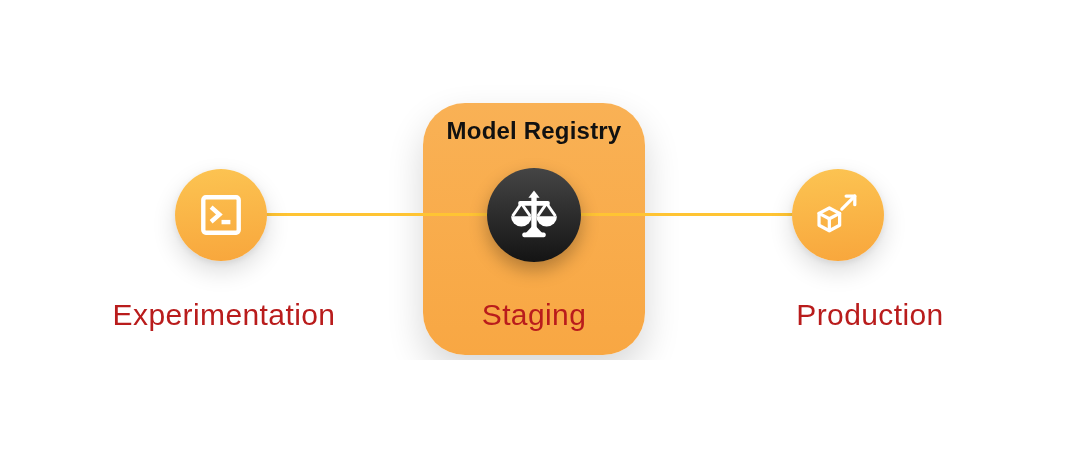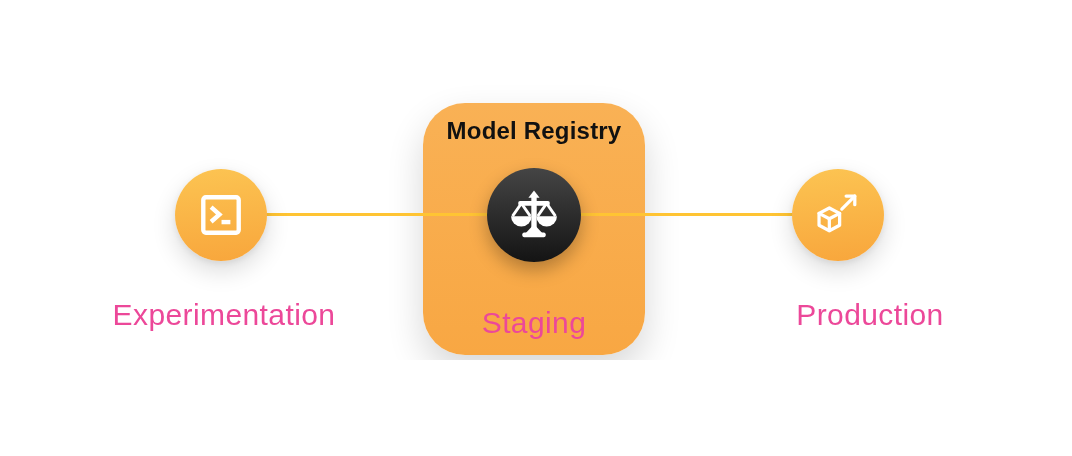--- a/index.html
+++ b/index.html
@@ -79,26 +79,26 @@
     align-items: center;
     justify-content: center;
   }
   
   .stage-label {
     position: absolute;
     top: 298px;
     transform: translateX(-50%);
     font-size: 30px;
     letter-spacing: 0.4px;
-    color: #ec4899;
+    color: #b91c1c;
     z-index: 4;
     white-space: nowrap;
   }
   .label-experimentation { left: 224px; }
-  .label-staging         { left: 534px; margin-top: 8px; }
+  .label-staging         { left: 534px; }
   .label-production      { left: 870px; }
   
   .icon-svg { display: block; }
 </style>
 </head>
 <body>
 
 <div class="canvas">
 
   <div class="connector"></div>

